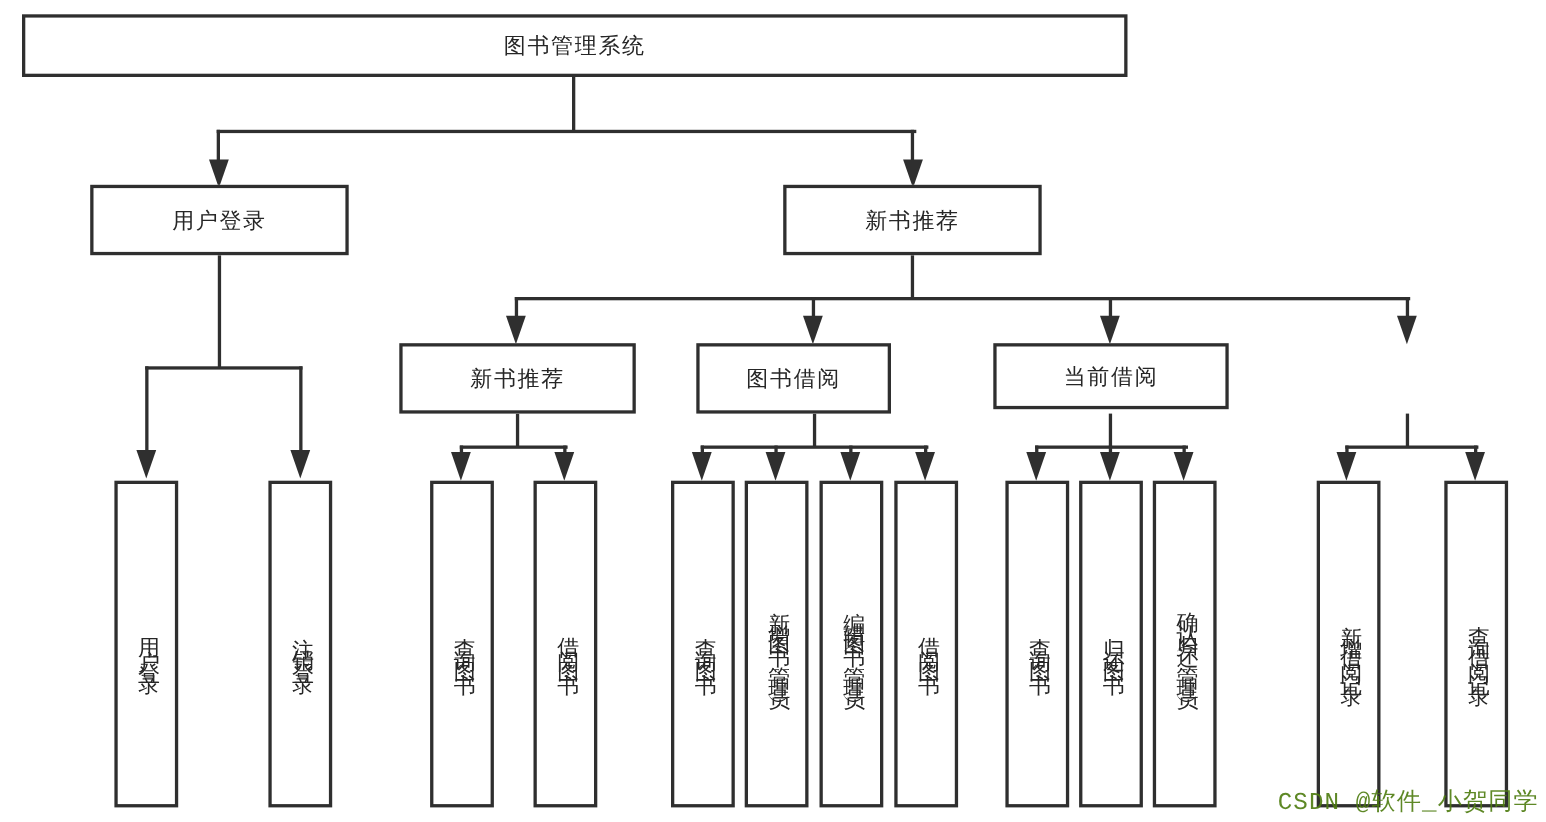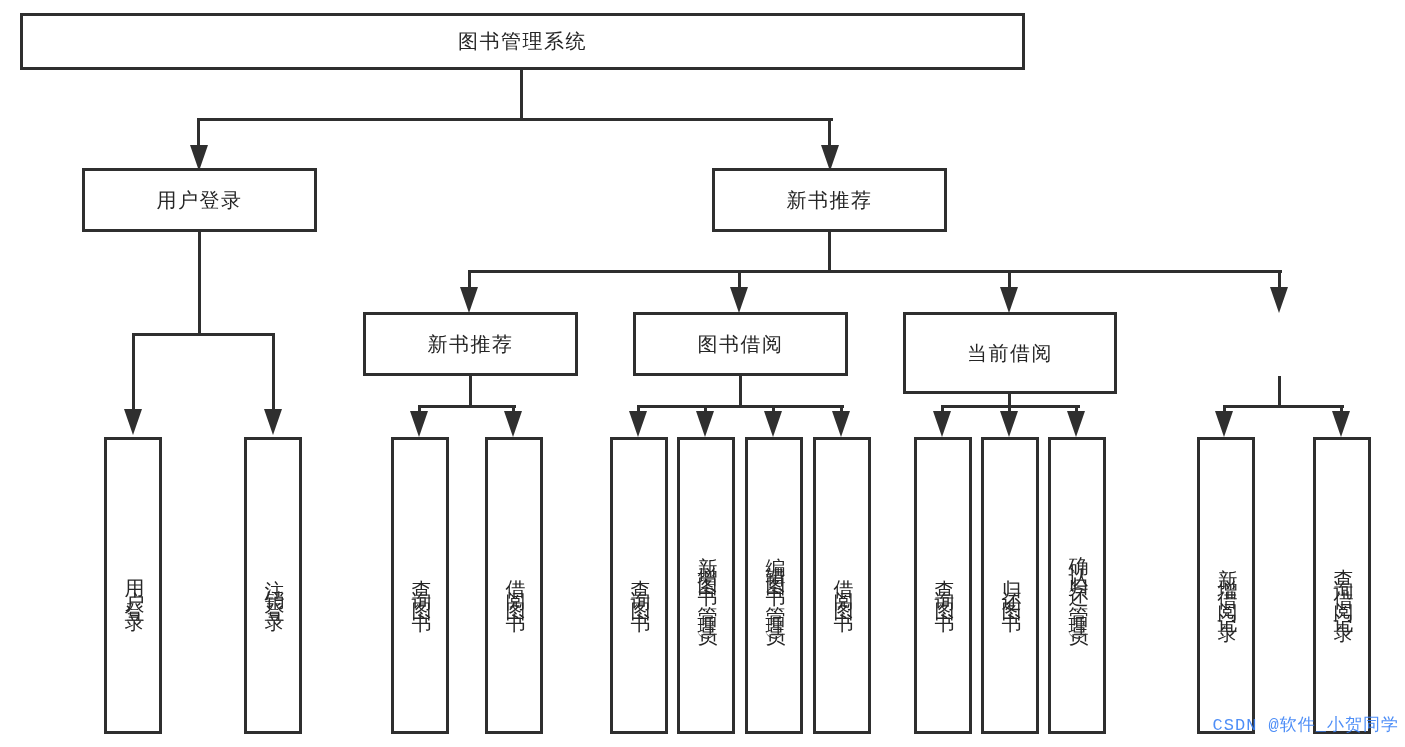--- a/index.html
+++ b/index.html
@@ -8,21 +8,21 @@
   .box{position:absolute;border:3px solid #2f2f2f;background:#ffffff;box-sizing:border-box;
        display:flex;align-items:center;justify-content:center;z-index:2;}
   .box .lbl{font-size:20px;color:#262626;letter-spacing:1.5px;white-space:nowrap;}
   .leaf .lbl{writing-mode:vertical-rl;text-orientation:mixed;letter-spacing:11px;
              line-height:1;white-space:nowrap;}
   .leaf.long .lbl{letter-spacing:10px;}
   .vl{position:absolute;width:3px;background:#2f2f2f;z-index:1;}
   .hl{position:absolute;height:3px;background:#2f2f2f;z-index:1;}
   .ah{position:absolute;width:0;height:0;border-left:9px solid transparent;
       border-right:9px solid transparent;border-top:26px solid #2f2f2f;z-index:1;}
-  .watermark{position:absolute;top:713px;right:6px;font-size:17px;color:#3b82f6;
+  .watermark{position:absolute;top:713px;right:6px;font-size:22px;color:#4d7c0f;
              opacity:.9;z-index:6;letter-spacing:1px;white-space:nowrap;}
 </style>
 </head>
 <body>
 
 <div class="canvas">
 
   <div class="box" style="left:20px;top:13px;width:1005px;height:57px;">
     <span class="lbl">图书管理系统</span>
   </div>
@@ -55,24 +55,24 @@
   <div class="vl" style="left:738px;top:270px;height:19px;"></div>
   <div class="ah" style="left:730px;top:287px;"></div>
   <div class="vl" style="left:1008px;top:270px;height:19px;"></div>
   <div class="ah" style="left:1000px;top:287px;"></div>
   <div class="vl" style="left:1278px;top:270px;height:19px;"></div>
   <div class="ah" style="left:1270px;top:287px;"></div>
 
   <div class="box" style="left:363px;top:312px;width:215px;height:64px;">
     <span class="lbl">新书推荐</span>
   </div>
-  <div class="box" style="left:633px;top:312px;width:215px;height:64px;">
+  <div class="box" style="left:633px;top:312px;width:177px;height:64px;">
     <span class="lbl">图书借阅</span>
   </div>
-  <div class="box" style="left:903px;top:312px;width:214px;height:82px;">
+  <div class="box" style="left:903px;top:312px;width:214px;height:60px;">
     <span class="lbl">当前借阅</span>
   </div>
 
   <div class="vl" style="left:469px;top:376px;height:31px;"></div>
   <div class="hl" style="left:418px;top:405px;width:98px;"></div>
   <div class="vl" style="left:418px;top:405px;height:8px;"></div>
   <div class="ah" style="left:410px;top:411px;"></div>
   <div class="vl" style="left:512px;top:405px;height:8px;"></div>
   <div class="ah" style="left:504px;top:411px;"></div>
 

